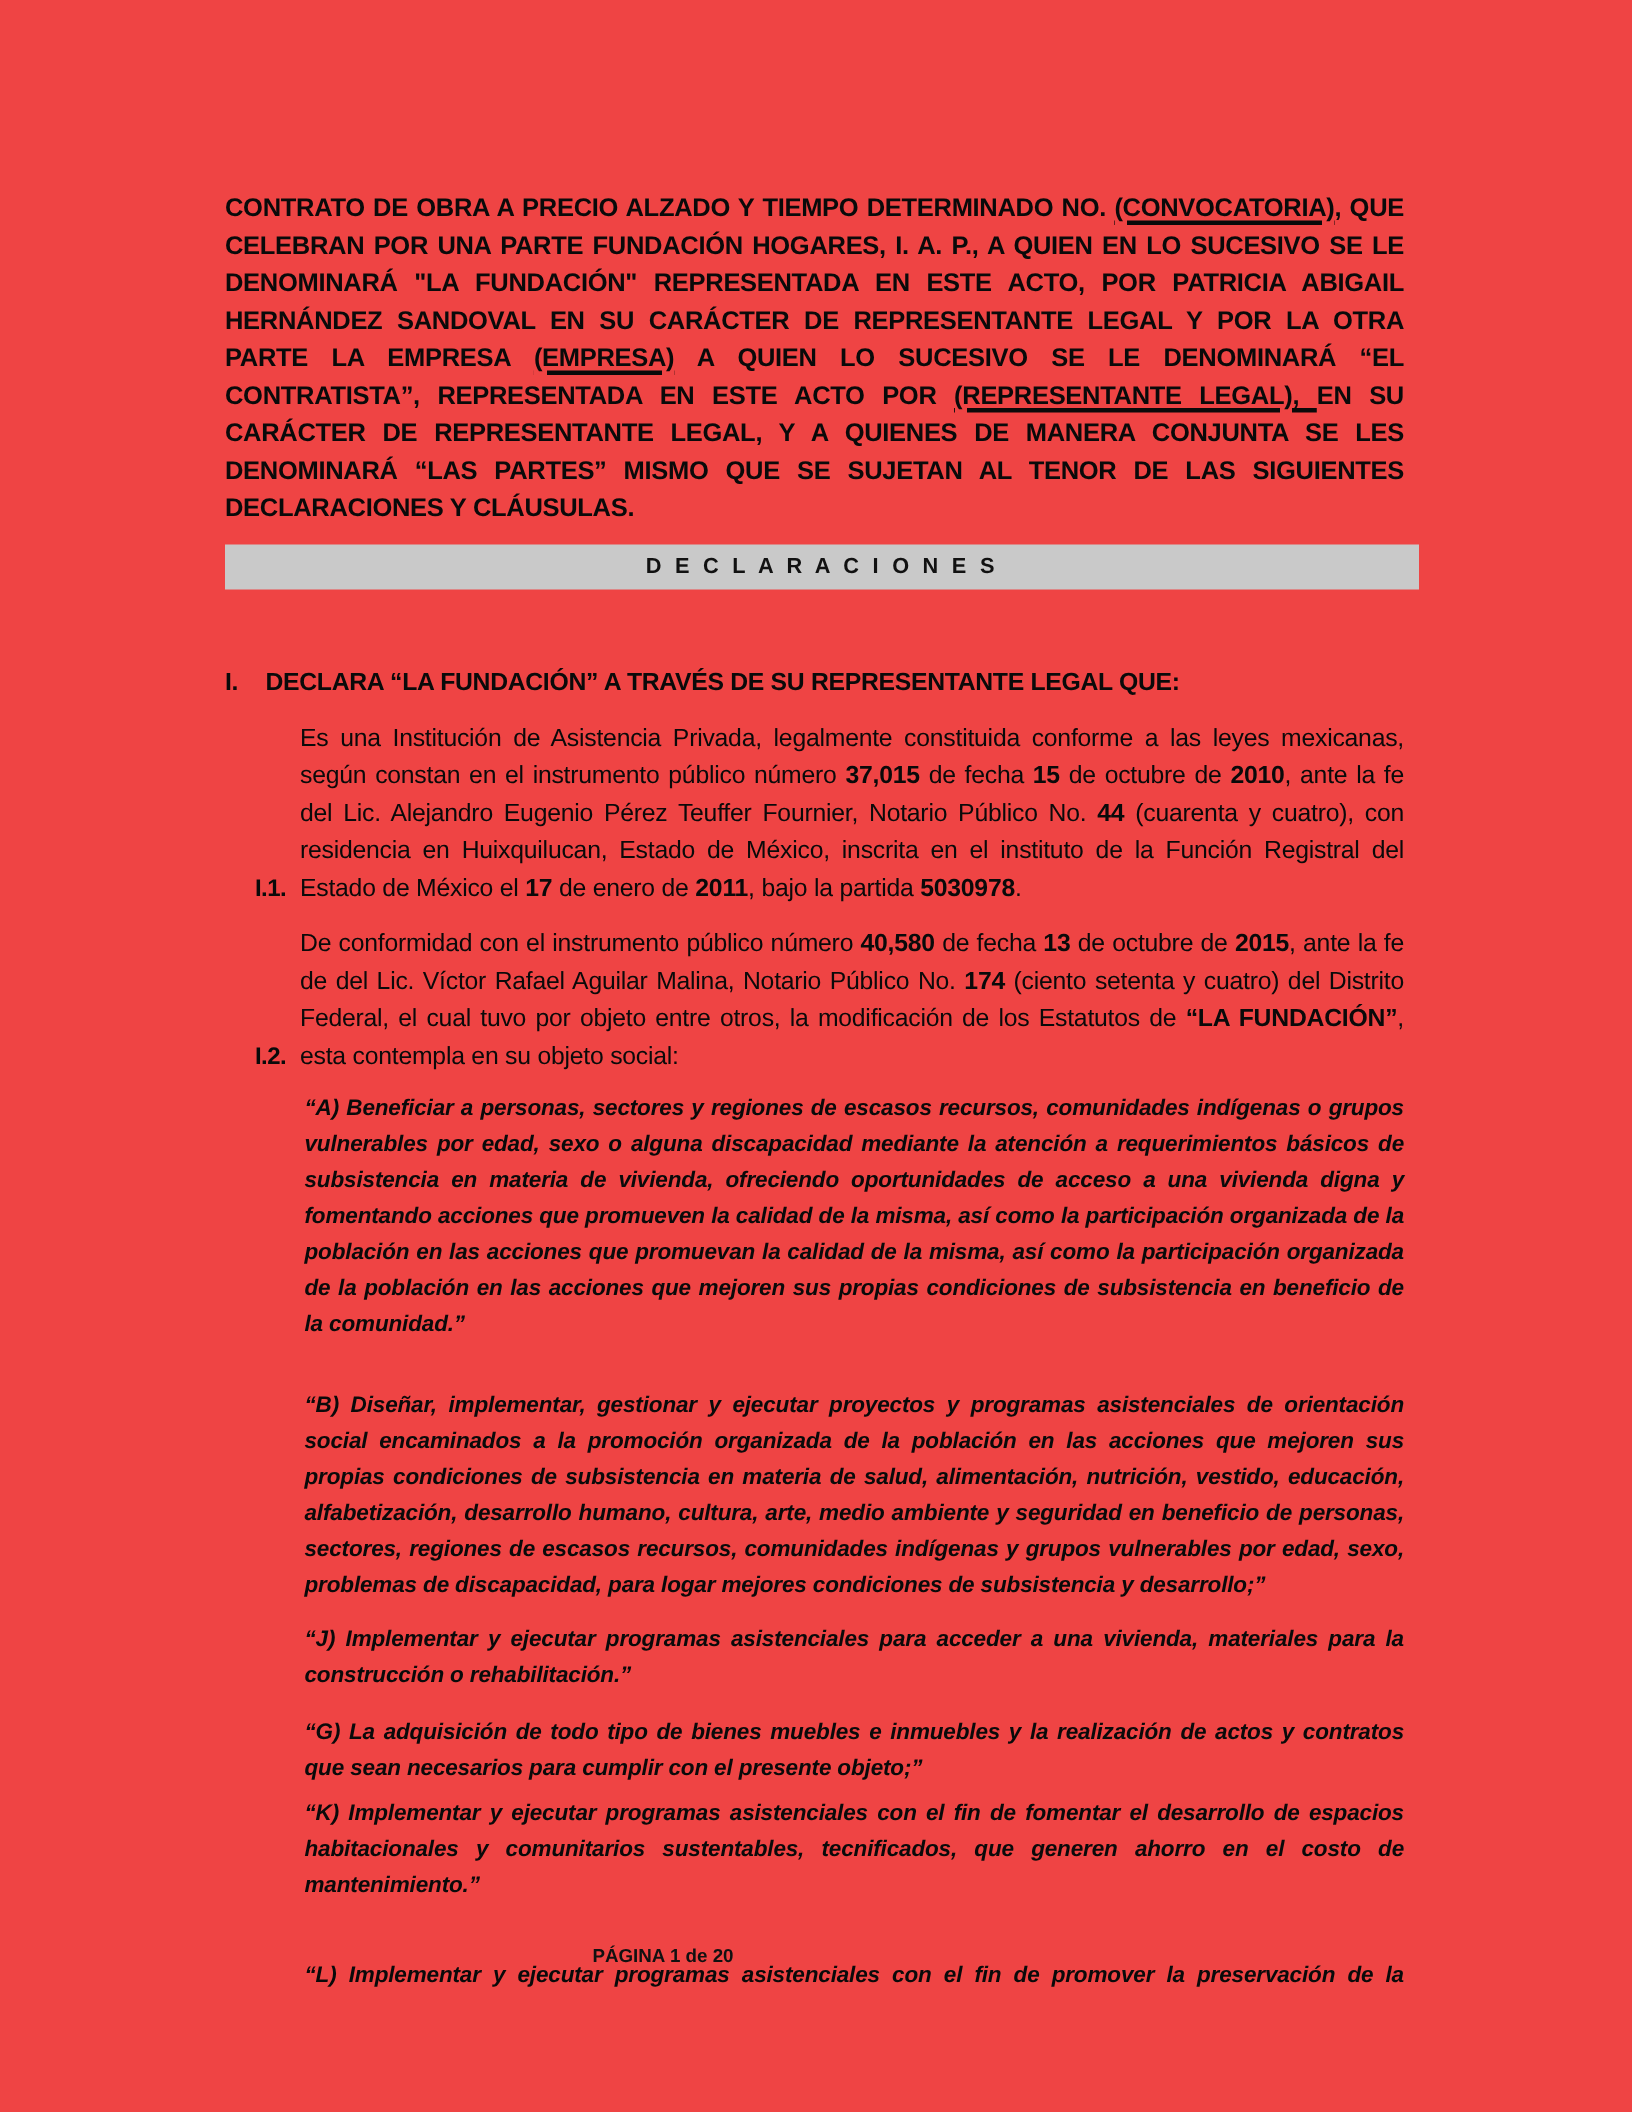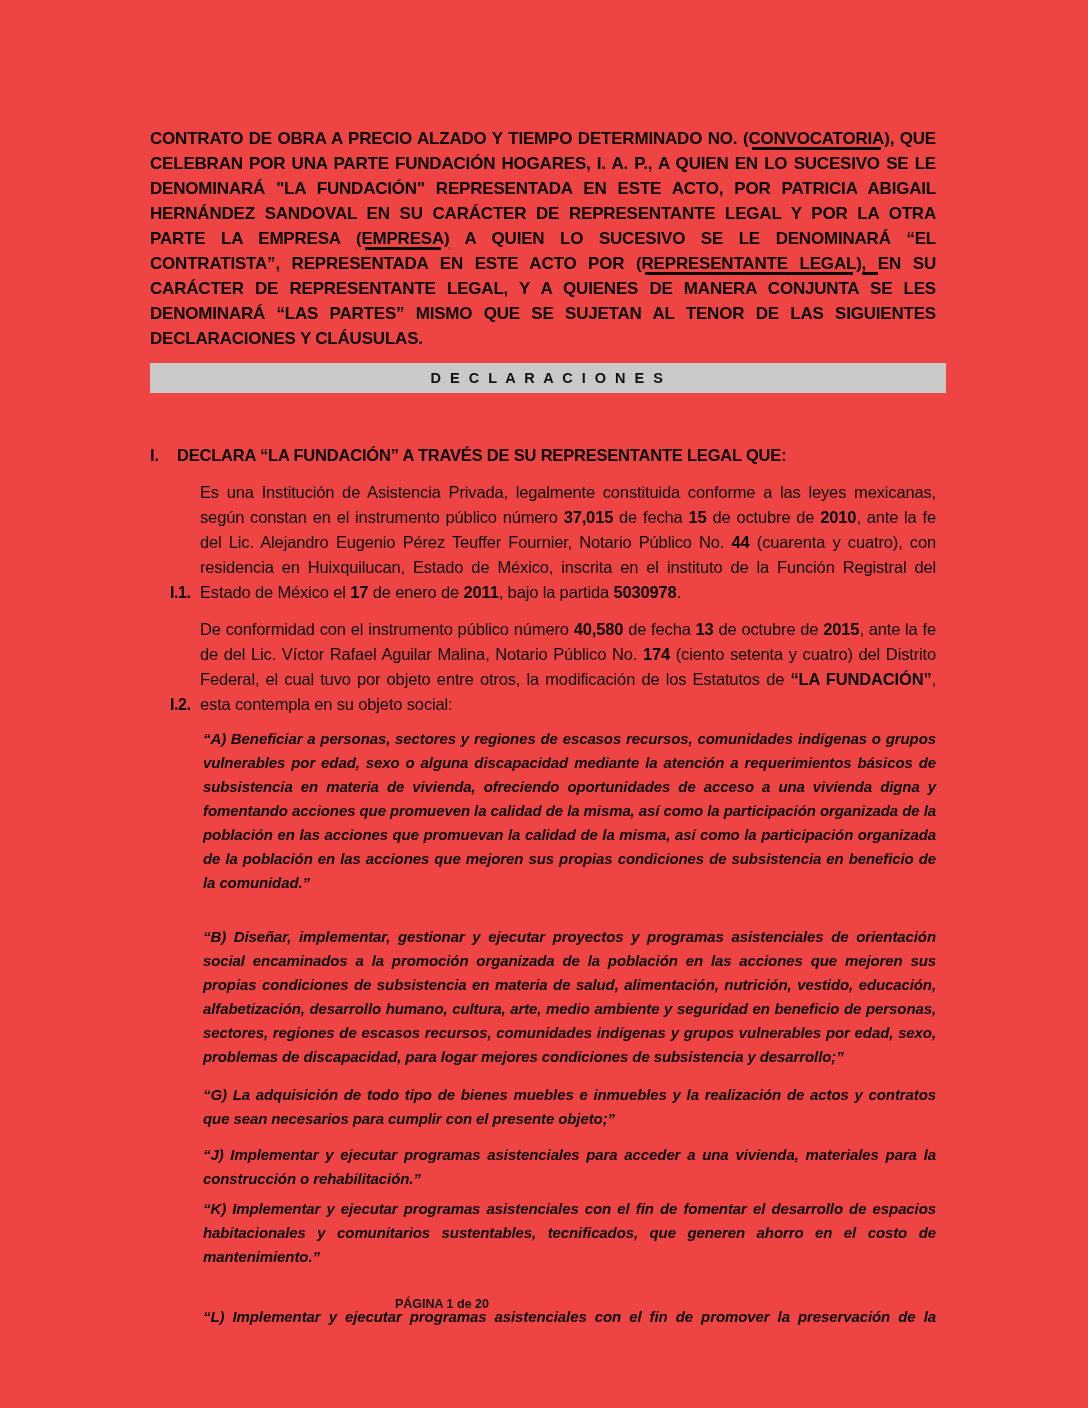--- a/index.html
+++ b/index.html
@@ -89,22 +89,22 @@
       <p class="clause-body"><span>Es una Institución de Asistencia Privada, legalmente constituida conforme a las leyes mexicanas, según constan en el instrumento público número </span><span class="b">37,015</span><span> de fecha </span><span class="b">15</span><span> de octubre de </span><span class="b">2010</span><span>, ante la fe del Lic. Alejandro Eugenio Pérez Teuffer Fournier, Notario Público No. </span><span class="b">44</span><span> (cuarenta y cuatro), con residencia en Huixquilucan, Estado de México, inscrita en el instituto de la Función Registral del Estado de México el </span><span class="b">17</span><span> de enero de </span><span class="b">2011</span><span>, bajo la partida </span><span class="b">5030978</span><span>.</span></p>
     </div>
 
     <div class="clause c2">
       <span class="clause-num">I.2.</span>
       <p class="clause-body"><span>De conformidad con el instrumento público número </span><span class="b">40,580</span><span> de fecha </span><span class="b">13</span><span> de octubre de </span><span class="b">2015</span><span>, ante la fe de del Lic. Víctor Rafael Aguilar Malina, Notario Público No. </span><span class="b">174</span><span> (ciento setenta y cuatro) del Distrito Federal, el cual tuvo por objeto entre otros, la modificación de los Estatutos de </span><span class="b">“LA FUNDACIÓN”</span><span>, esta contempla en su objeto social:</span></p>
     </div>
 
     <p class="quote qa">“A) Beneficiar a personas, sectores y regiones de escasos recursos, comunidades indígenas o grupos vulnerables por edad, sexo o alguna discapacidad mediante la atención a requerimientos básicos de subsistencia en materia de vivienda, ofreciendo oportunidades de acceso a una vivienda digna y fomentando acciones que promueven la calidad de la misma, así como la participación organizada de la población en las acciones que promuevan la calidad de la misma, así como la participación organizada de la población en las acciones que mejoren sus propias condiciones de subsistencia en beneficio de la comunidad.”</p>
     <p class="quote qb">“B) Diseñar, implementar, gestionar y ejecutar proyectos y programas asistenciales de orientación social encaminados a la promoción organizada de la población en las acciones que mejoren sus propias condiciones de subsistencia en materia de salud, alimentación, nutrición, vestido, educación, alfabetización, desarrollo humano, cultura, arte, medio ambiente y seguridad en beneficio de personas, sectores, regiones de escasos recursos, comunidades indígenas y grupos vulnerables por edad, sexo, problemas de discapacidad, para logar mejores condiciones de subsistencia y desarrollo;”</p>
+    <p class="quote qj">“J) Implementar y ejecutar programas asistenciales para acceder a una vivienda, materiales para la construcción o rehabilitación.”</p>
     <p class="quote qg">“G) La adquisición de todo tipo de bienes muebles e inmuebles y la realización de actos y contratos que sean necesarios para cumplir con el presente objeto;”</p>
-    <p class="quote qj">“J) Implementar y ejecutar programas asistenciales para acceder a una vivienda, materiales para la construcción o rehabilitación.”</p>
     <p class="quote qk">“K) Implementar y ejecutar programas asistenciales con el fin de fomentar el desarrollo de espacios habitacionales y comunitarios sustentables, tecnificados, que generen ahorro en el costo de mantenimiento.”</p>
     <p class="quote ql">“L) Implementar y ejecutar programas asistenciales con el fin de promover la preservación de la</p>
 
   </div>
 
   <div class="footer">
     <span>PÁGINA 1 de 20</span>
   </div>
 </div>
 

